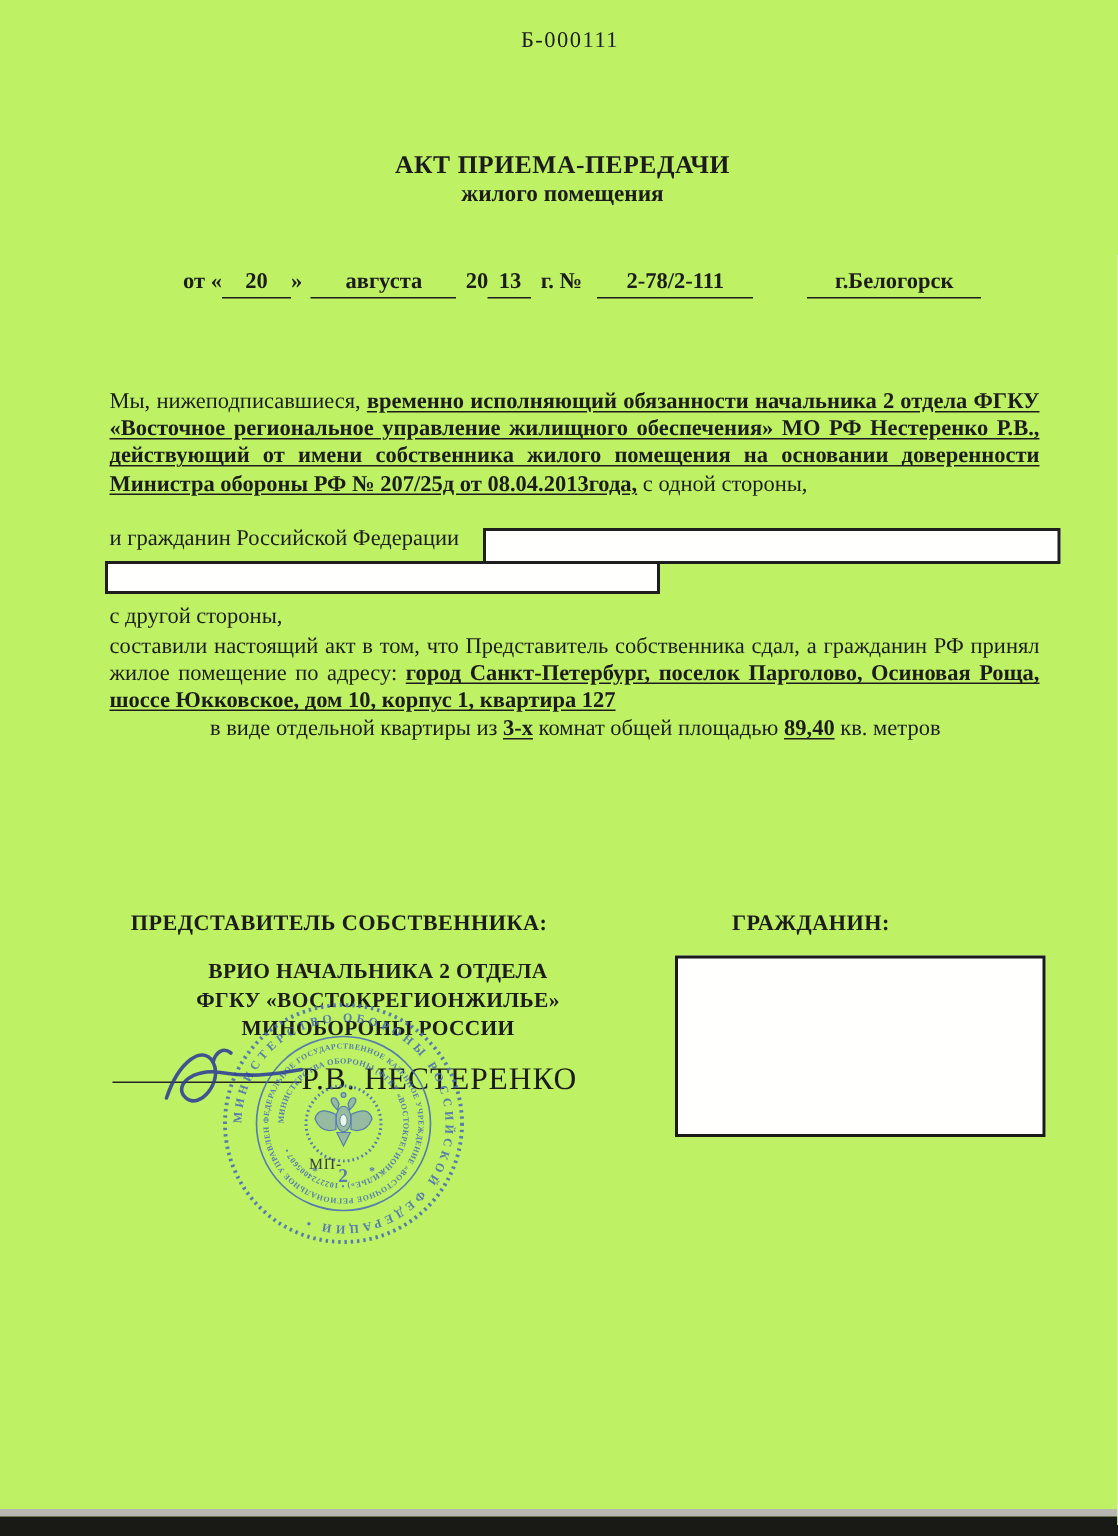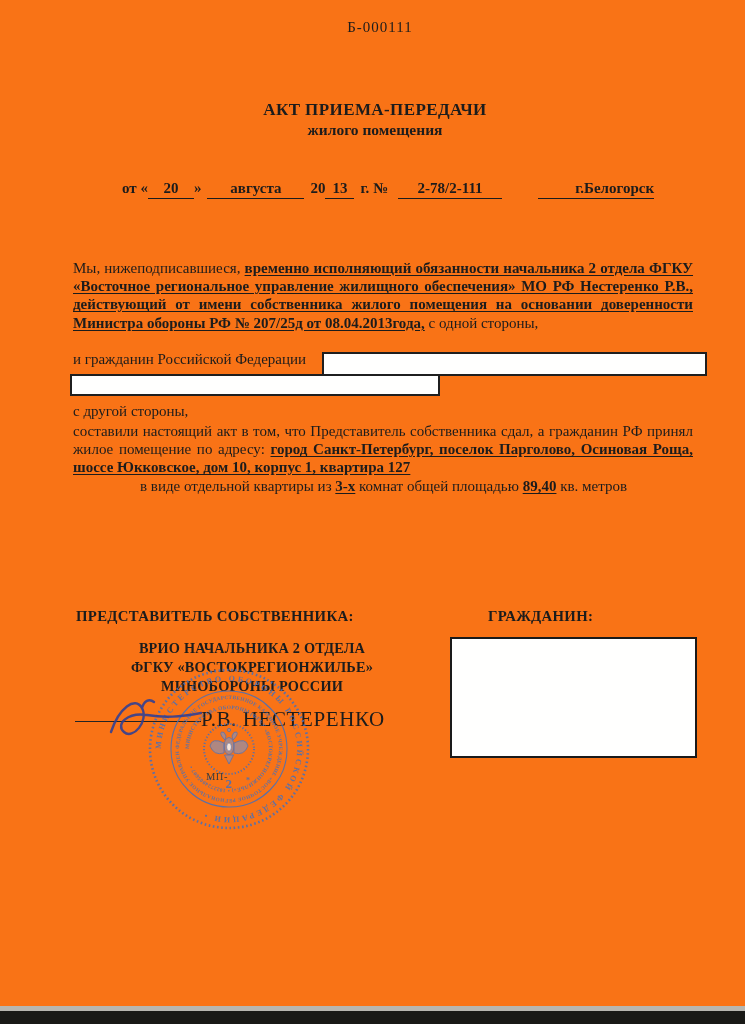--- a/index.html
+++ b/index.html
@@ -1,43 +1,43 @@
 <!DOCTYPE html>
 <html><head>
 <meta charset="utf-8">
 <style>
   html,body { margin:0; padding:0; background:#e8e8e6; }
   .page {
     position:relative; width:745px; height:1024px; margin:0 auto;
-    background:#f97316; overflow:hidden;
+    background:#bef264; overflow:hidden;
     font-family:"Liberation Serif", serif; color:#1c1c1c;
   }
   .abs { position:absolute; }
   .doc-number { top:19px; left:0; width:760px; text-align:center; font-size:15px; letter-spacing:1px; }
   .title { top:100px; left:0; width:750px; text-align:center; font-size:17px; font-weight:bold; letter-spacing:0.4px; }
   .subtitle { top:121px; left:0; width:750px; text-align:center; font-size:15.5px; font-weight:bold; }
   .date-line { top:179px; left:122px; font-size:15px; font-weight:bold; white-space:nowrap; }
   .uval { display:inline-block; border-bottom:1.6px solid #1c1c1c; text-align:center; line-height:19px; }
   .w-day { width:46px; }
   .w-month { width:97px; margin-left:6px; }
   .w-year { width:29px; }
   .w-num { width:104px; margin-left:10px; }
-  .w-city { width:116px; margin-left:36px;text-align:right; }
+  .w-city { width:116px; margin-left:36px; }
   .gap-s { display:inline-block; width:6px; }
   .para { font-size:15px; line-height:18.2px; text-align:justify; }
   .p-intro { top:243px; left:73px; width:620px;margin-top:16px; }
   .bu { font-weight:bold; text-decoration:underline; text-underline-offset:2px;text-align:center; }
   .citizen-line { top:351px; left:73px; font-size:15px; }
   .redact { position:absolute; background:#fffffe; border:2px solid #1f1f1f; }
   .box1 { left:322px; top:352px; width:381px; height:20px; }
   .box2 { left:70px; top:374px; width:366px; height:18px; }
   .other-party { top:403px; left:73px; font-size:15px; }
   .p-act { top:422px; left:73px; width:620px; }
   .area-line { top:478px; left:140px; font-size:15px; }
-  .sig-heading-owner { top:608px; left:76px; width:300px; font-size:14.8px; font-weight:bold; letter-spacing:0.3px; }
+  .sig-heading-owner { top:608px; left:76px; width:300px; text-align:center; font-size:14.8px; font-weight:bold; letter-spacing:0.3px; }
   .sig-heading-citizen { top:608px; left:488px; font-size:14.8px; font-weight:bold; letter-spacing:0.3px; }
   .owner-position { top:639px; left:102px; width:300px; text-align:center; font-size:14.3px; font-weight:bold; line-height:18.8px; letter-spacing:0.2px; }
   .sig-line { top:721px; left:75px; width:126px; border-bottom:1.6px solid #242424; }
   .owner-name { top:707px; left:201px; font-size:21px; letter-spacing:0.6px; }
   .citizen-box { left:450px; top:637px; width:243px; height:117px; border:2.5px solid #1a1a1a; background:#fffffe; }
   .stamp { left:146px; top:666px; width:166px; height:166px; opacity:0.9; pointer-events:none; }
   .signature-svg { left:103px; top:688px; width:150px; height:62px; pointer-events:none; }
   .mp-label { top:771px; left:206px; font-size:10.5px; color:#3c3c3c; letter-spacing:0.5px; }
   .scan-gray { left:0; top:1006px; width:745px; height:5px; background:#b8b6b0; }
   .scan-black { left:0; top:1011px; width:745px; height:13px; background:#191916; }

